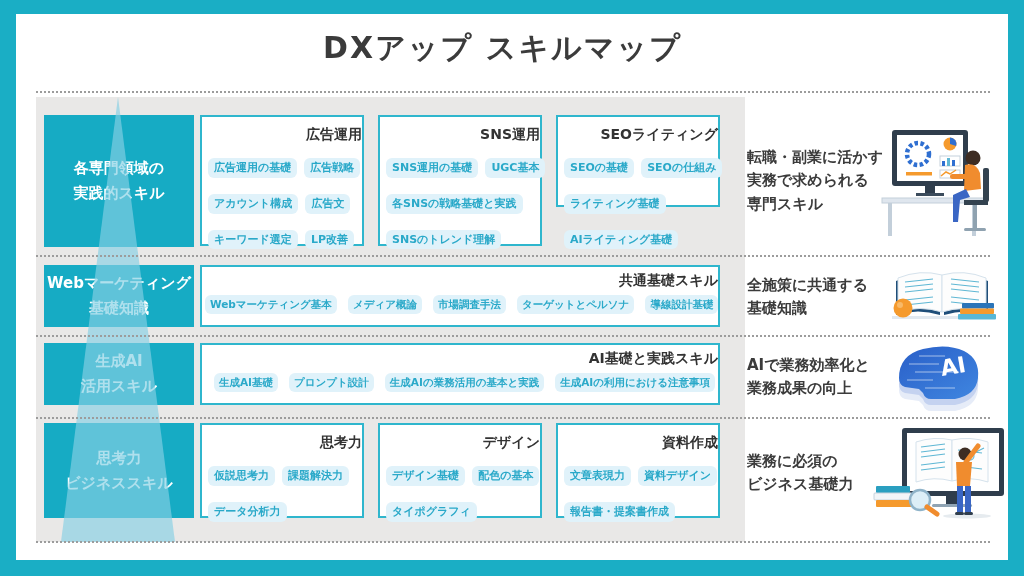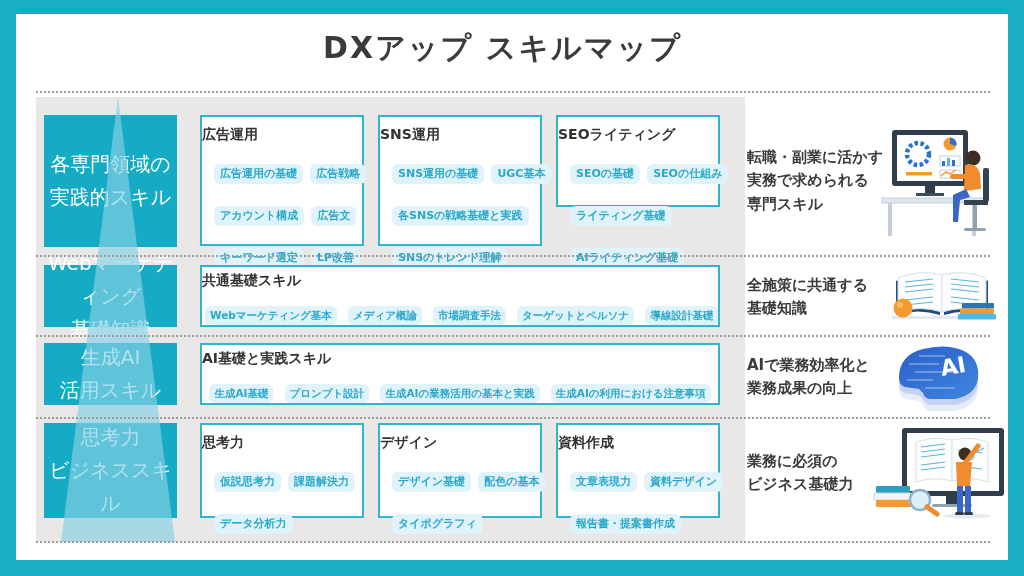--- a/index.html
+++ b/index.html
@@ -15,33 +15,33 @@
   }
   .panel { position:absolute; left:36px; top:97px; width:709px; height:445px; background:#e9e8e7; }
   .triangle {
     position:absolute; left:61px; top:97px; width:114px; height:445px;
     background:rgba(134,208,228,0.66);
     clip-path:polygon(50% 0, 100% 100%, 0 100%);
     z-index:3; pointer-events:none;
   }
   .dots { position:absolute; left:36px; width:954px; height:0; border-top:2px dotted #9c9c9c; z-index:5; }
   .lbl {
-    position:absolute; left:44px; width:133px; background:#16abc4; z-index:2;
+    position:absolute; left:44px; width:150px; background:#16abc4; z-index:2;
     display:flex; align-items:center; justify-content:center; text-align:center;
-    color:#ffffff; font-weight:normal; font-size:20px; line-height:1.65;
+    color:#ffffff; font-weight:bold; font-size:15px; line-height:1.65;
   }
   .lbl span { position:relative; z-index:4; }
   .card {
     position:absolute; background:#ffffff; border:2px solid #2fb6cd; box-sizing:border-box; z-index:2;
   }
   .cs { width:164px; }
-  .card-title { text-align:left; font-weight:bold; font-size:14px; color:#333333; margin:9px 0 3px; }
+  .card-title { text-align:right; font-weight:bold; font-size:14px; color:#333333; margin:9px 0 3px; }
   .cw .card-title { margin-top:5px; }
-  .tag-row { padding-left:11px; margin-top:18px; white-space:nowrap; }
-  .tags-center { text-align:center; margin-top:14px; white-space:nowrap; }
+  .tag-row { padding-left:5px; margin-top:12px; white-space:nowrap; }
+  .tags-center { text-align:right; margin-top:3px; white-space:nowrap; }
   .tag {
     display:inline-block; background:#e0f2fa; color:#2aa9c9;
     font-weight:bold; font-size:11px; line-height:1.25;
     padding:3px 6px; border-radius:6px; margin:2px 1px; white-space:nowrap;
   }
   .cw .tag { font-size:10.5px; padding:3px 5px; margin:0 3px; }
   .desc {
     position:absolute; left:747px; width:140px;
     font-size:15px; font-weight:bold; color:#3b3b3b; line-height:1.55; z-index:2;
   }

